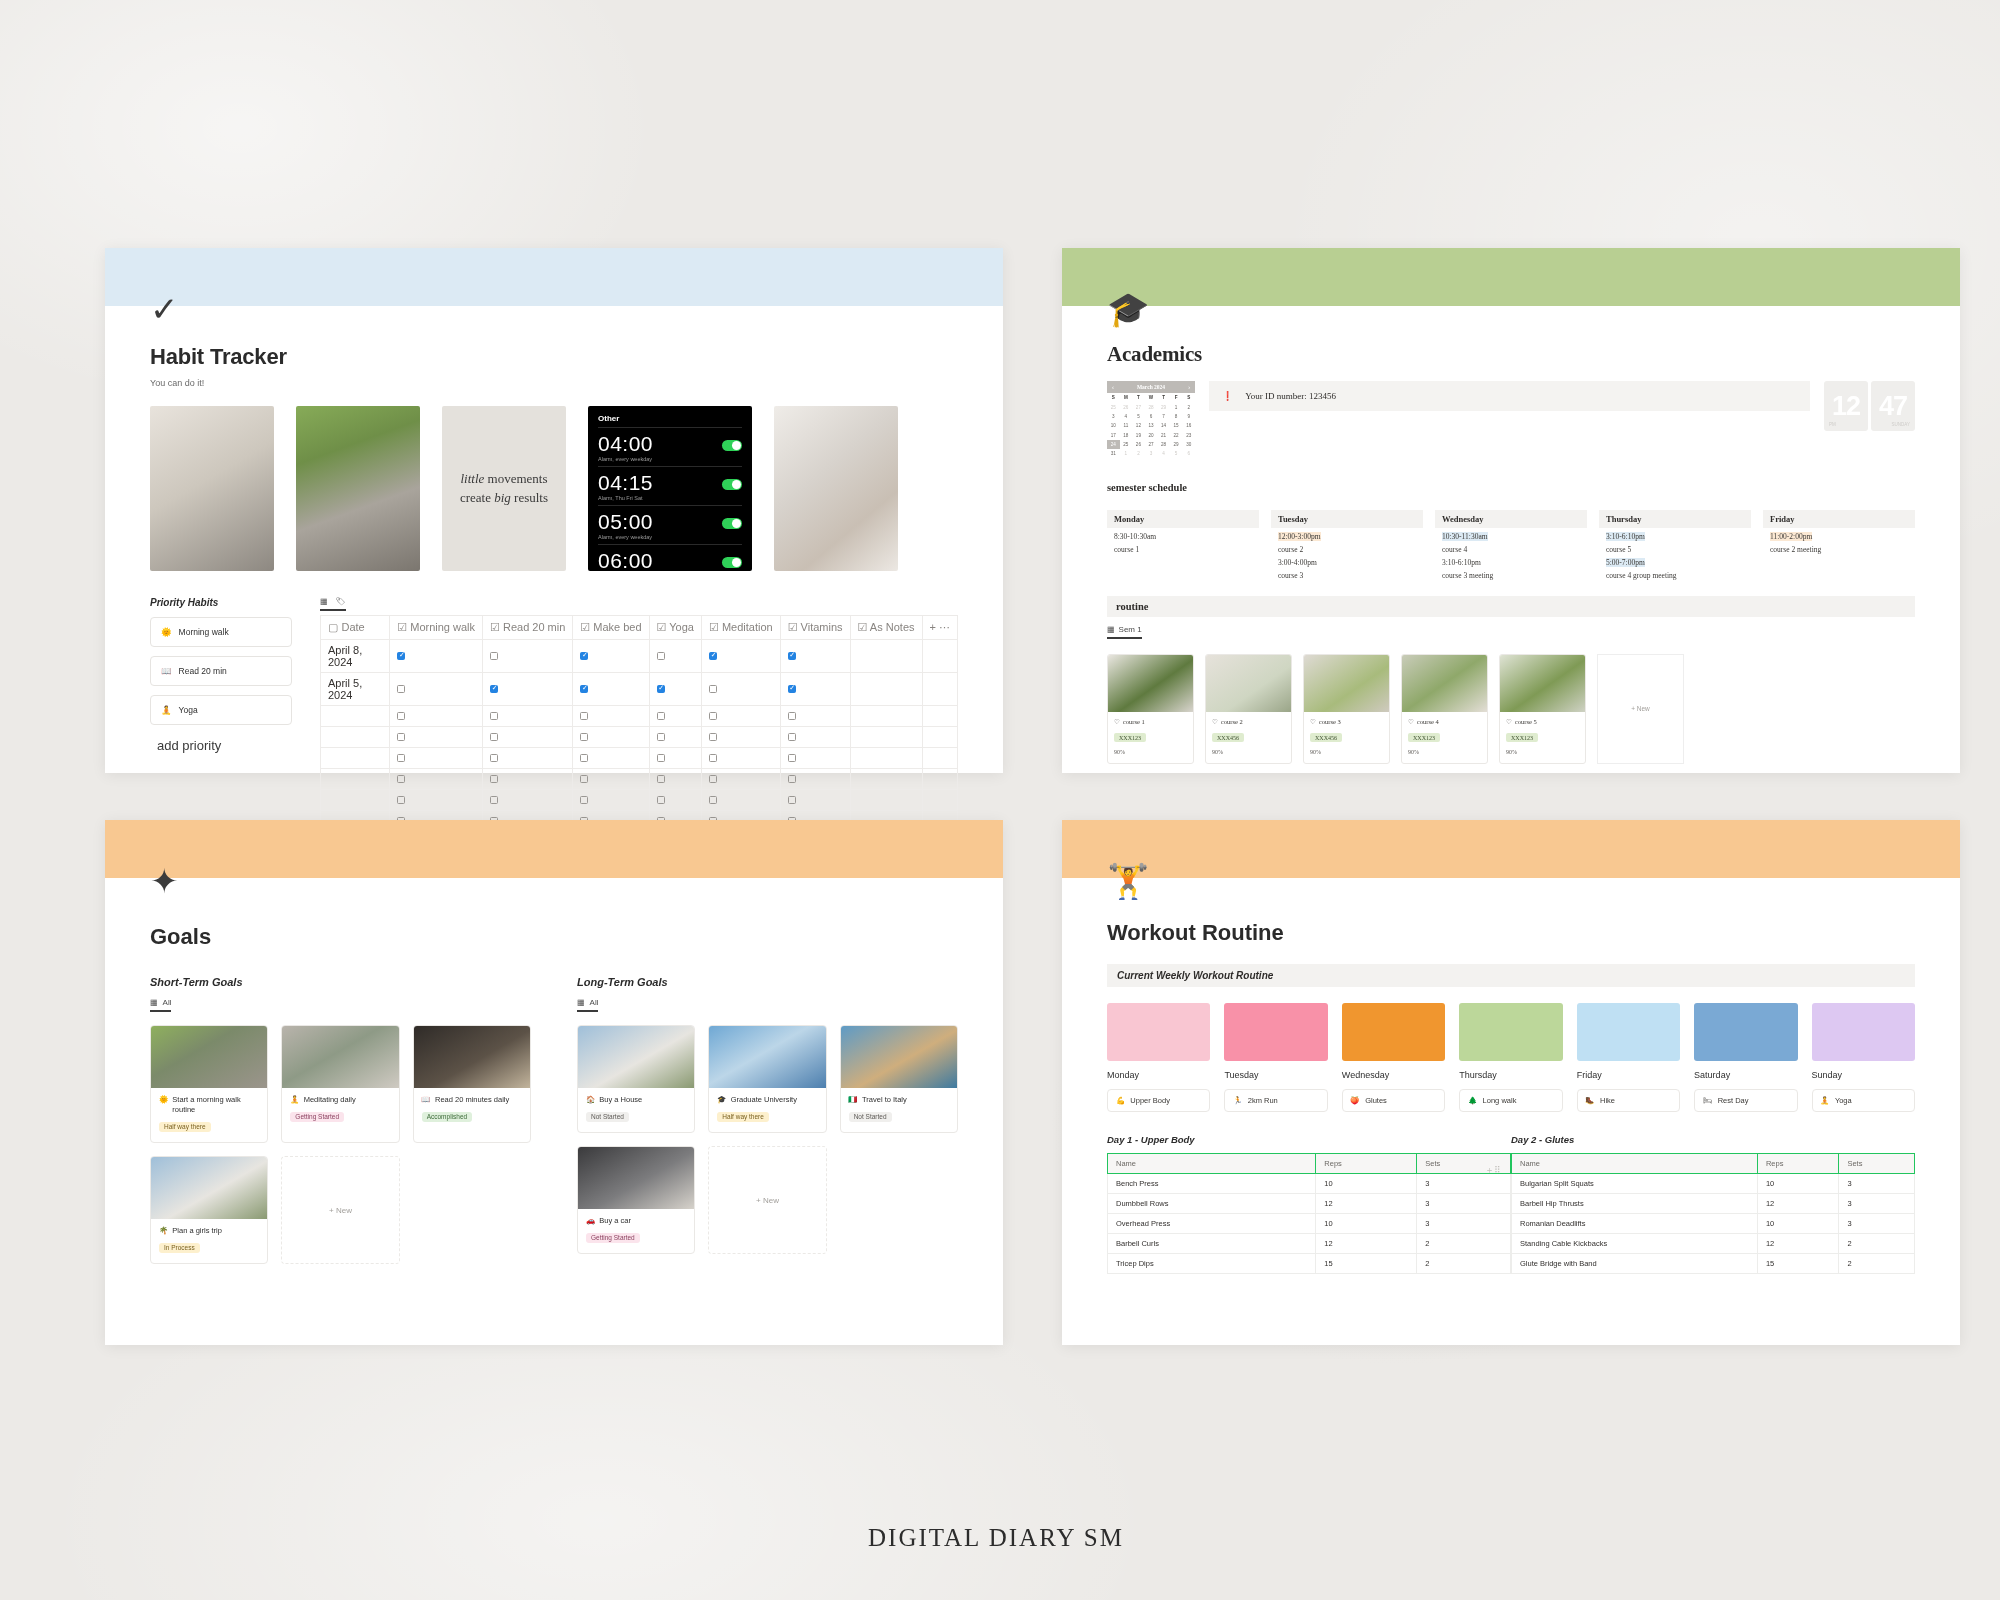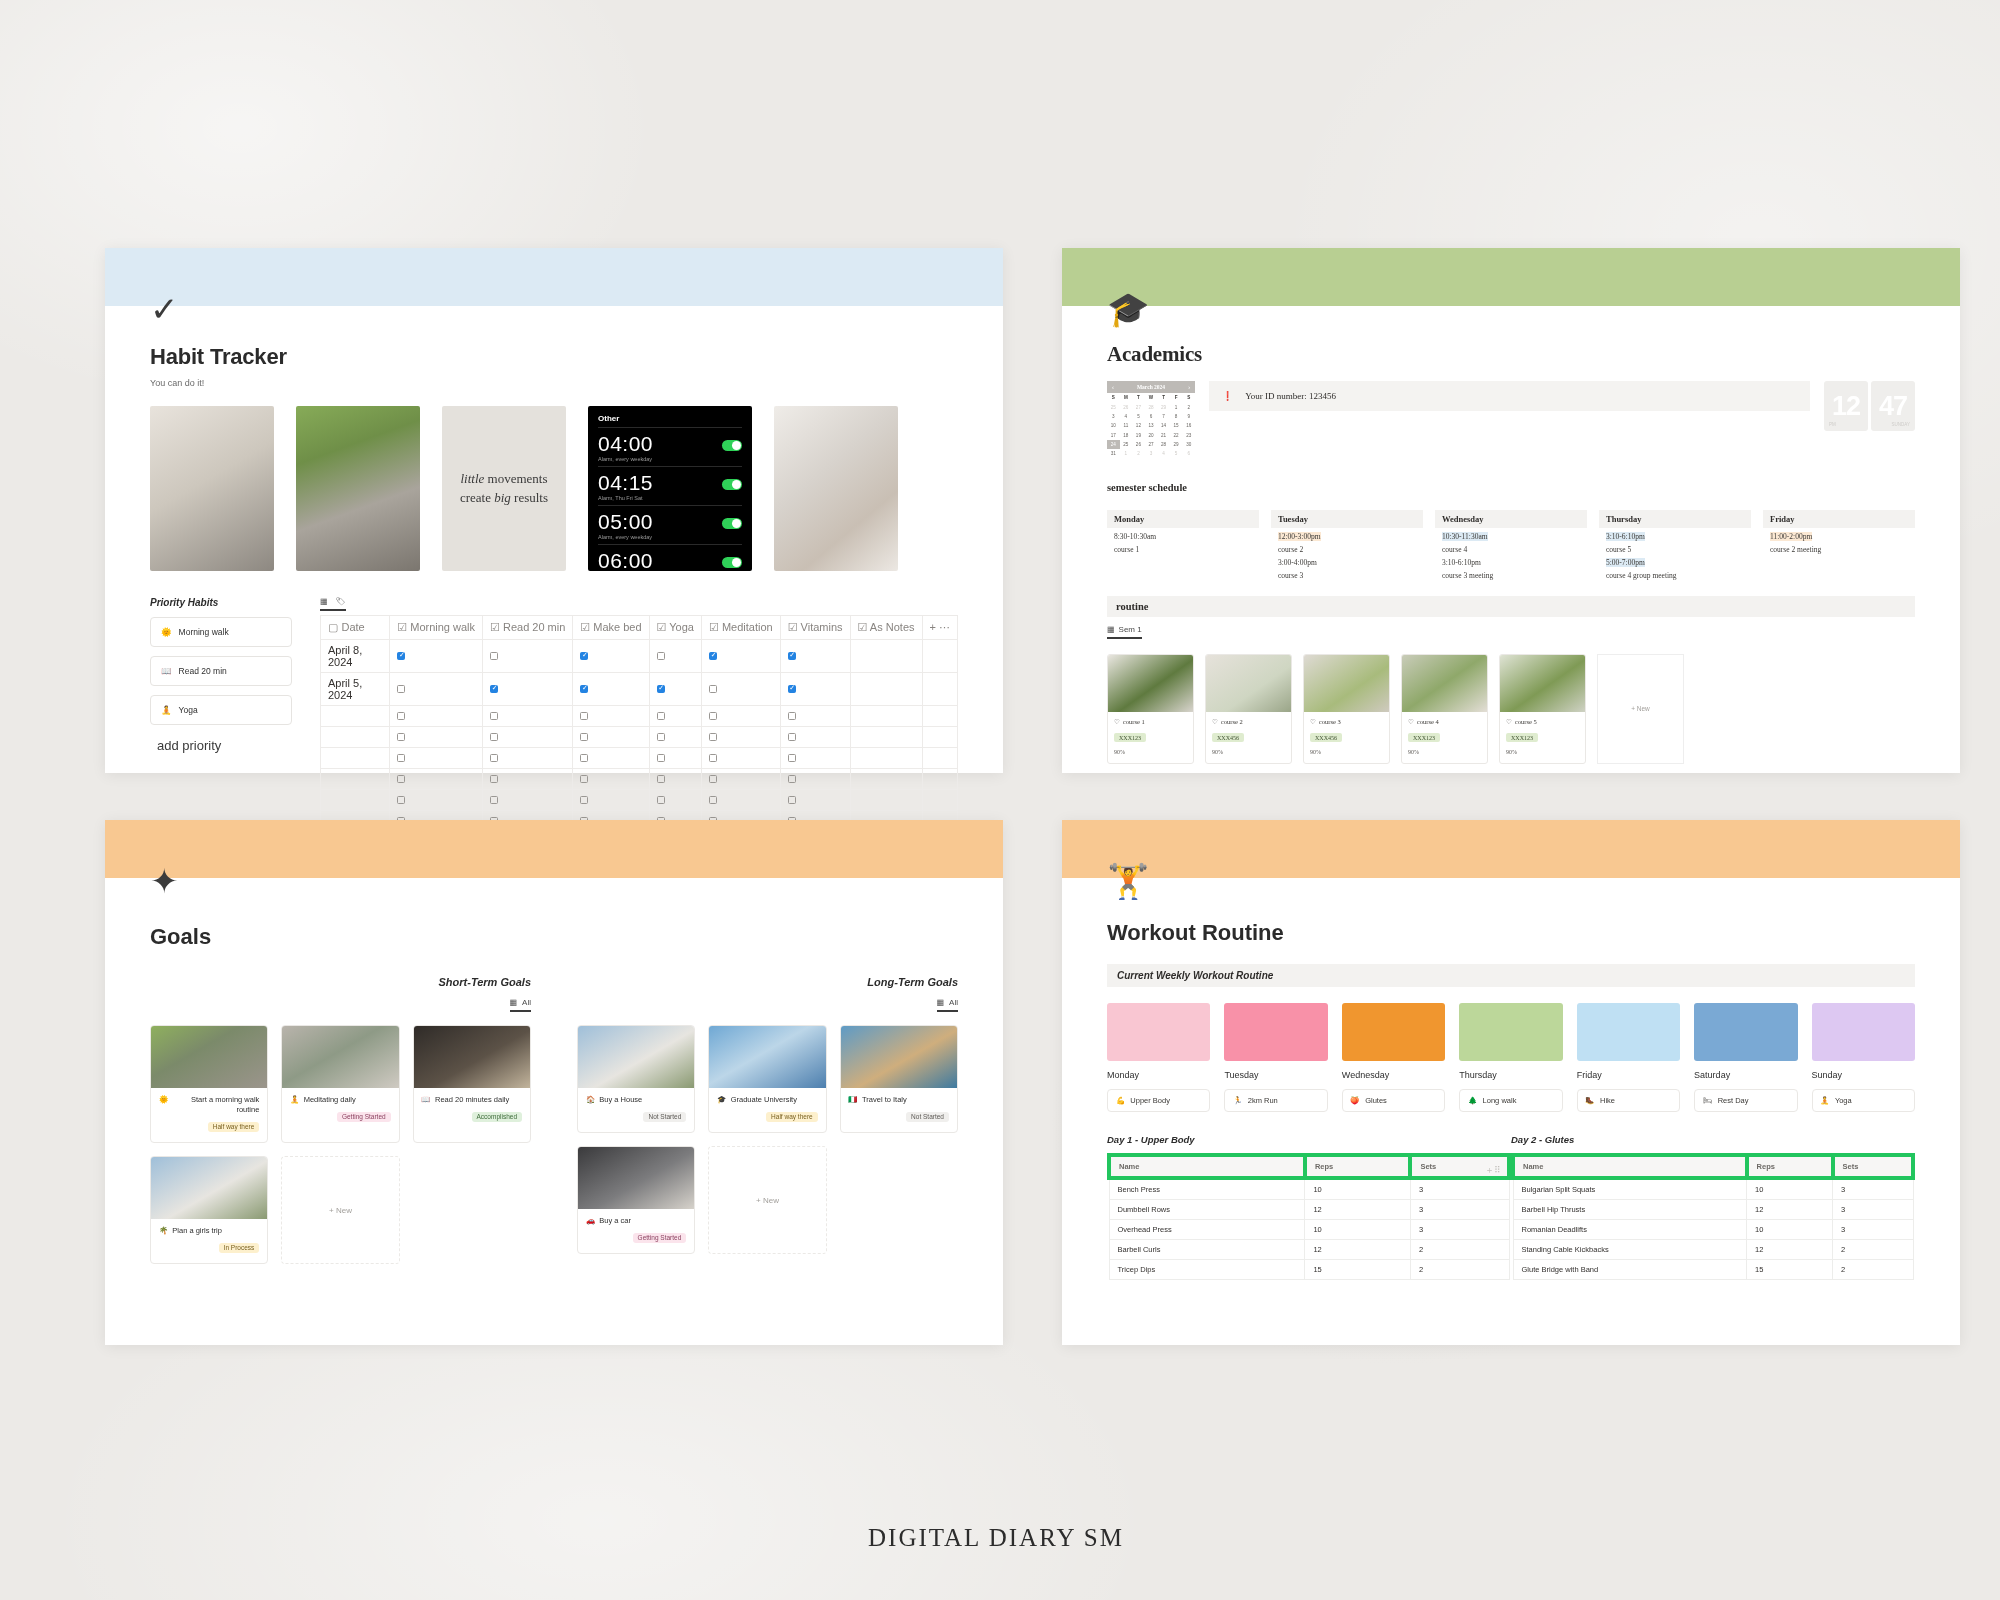--- a/index.html
+++ b/index.html
@@ -101,21 +101,21 @@
   .g5{ background:linear-gradient(145deg,#dfe3d4,#7f9a55 55%,#cfd2c4); }
   .gbody{ padding:6px 6px 8px; }
   .gname{ font-family:"Liberation Serif", serif; font-size:6.5px; color:#3b3936; display:flex; gap:3px; align-items:center; }
   .gtag{ display:inline-block; background:#dfeccf; color:#3f5230; font-family:"Liberation Serif", serif; font-size:6px; padding:1.5px 5px; border-radius:2px; margin-top:5px; }
   .gpct{ font-family:"Liberation Serif", serif; font-size:6px; color:#5d5a56; margin-top:5px; }
   .gnew{ width:87px; border:1px solid #eee; display:flex; align-items:center; justify-content:center; font-size:6.5px; color:#a3a09c; }
 
   
   #p-goals{ left:105px; top:820px; width:898px; height:525px; }
   h1.goal-t{ font-size:22px; font-weight:700; color:#2b2b2b; }
-  .goal-cols{ display:flex; gap:46px; margin-top:26px;text-align:right; }
+  .goal-cols{ display:flex; gap:46px; margin-top:26px; }
   .gcol{ flex:1; }
   .gcol h3{ font-size:11px; font-style:italic; font-weight:700; color:#2b2b2b; }
   .allrow{ display:inline-flex; gap:5px; align-items:center; font-size:8px; color:#4a4a4a; margin-top:10px; border-bottom:2px solid #3a3a3a; padding-bottom:3px; }
   .grid3{ display:grid; grid-template-columns:repeat(3,1fr); gap:13px; margin-top:13px; }
   .gc{ border:1px solid #eae8e5; border-radius:4px; overflow:hidden; background:#fff; }
   .gc .im{ height:62px; }
   .gc .bd{ padding:7px 8px 9px; }
   .gc .nm{ font-size:7.5px; color:#2f2f2f; line-height:1.35; display:flex; gap:4px; }
   .pill{ display:inline-block; font-size:6.5px; padding:1.5px 5px; border-radius:3px; margin-top:6px; }
   .pill.pink{ background:#fbe4ec; color:#8a3f5e; }
@@ -136,21 +136,21 @@
   .bar-h{ background:#f3f2f0; font-size:10px; font-weight:700; font-style:italic; color:#2e2c2a; padding:6px 10px; margin-top:18px; }
   .wk{ display:flex; gap:14px; margin-top:16px; }
   .wkcol{ flex:1; }
   .swatch{ height:58px; border-radius:3px; }
   .wkday{ font-size:9px; color:#2f2f2f; margin-top:9px; }
   .wkchip{ border:1px solid #eae8e5; border-radius:4px; padding:6px 8px; font-size:7.5px; color:#3b3936; margin-top:9px; display:flex; gap:5px; align-items:center; }
   .daytbls{ display:flex; margin-top:22px; }
   .dtw{ flex:1; position:relative; }
   .dtw h4{ font-size:9.5px; font-style:italic; font-weight:700; color:#2b2b2b; margin-bottom:8px; }
   table.wt{ width:100%; border-collapse:collapse; font-size:7.5px; color:#33302e; }
-  table.wt th{ background:#f7f6f5; font-weight:700; color:#6d6a66; text-align:left; padding:5px 8px; border:4px solid #22c55e; }
+  table.wt th{ background:#f7f6f5; font-weight:400; color:#6d6a66; text-align:left; padding:5px 8px; border:1px solid #22c55e; }
   table.wt td{ padding:5px 8px; border:1px solid #ededeb; }
   .plusgrip{ position:absolute; left:-26px; top:30px; font-size:9px; color:#c3c0bc; }
 
   .brand{ position:absolute; left:0; right:8px; bottom:48px; text-align:center;
           font-family:"Liberation Serif", serif; font-size:25px; letter-spacing:2px; color:#2c2c2c; }
 </style>
 </head>
 <body>
 
 <div class="panel" id="p-habit">

